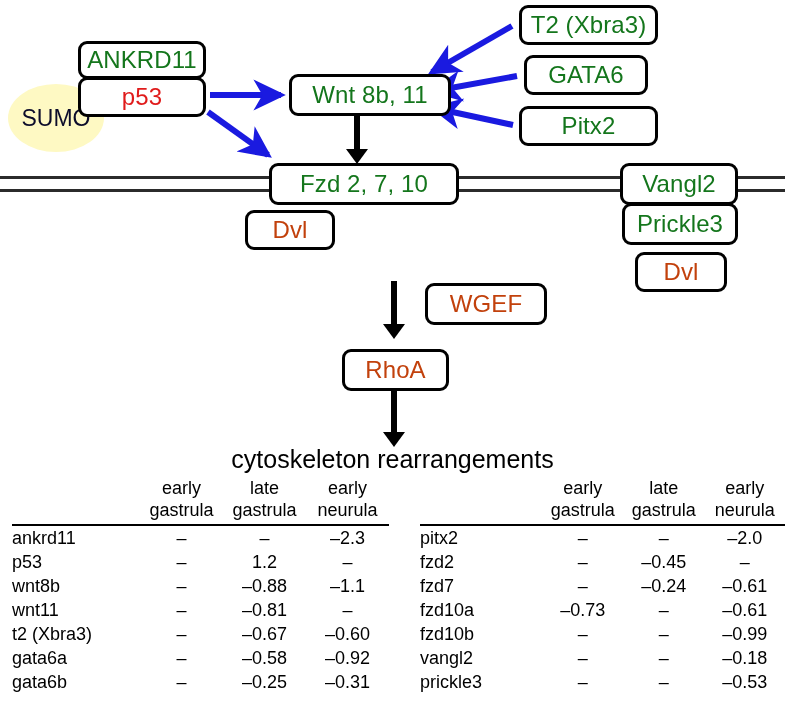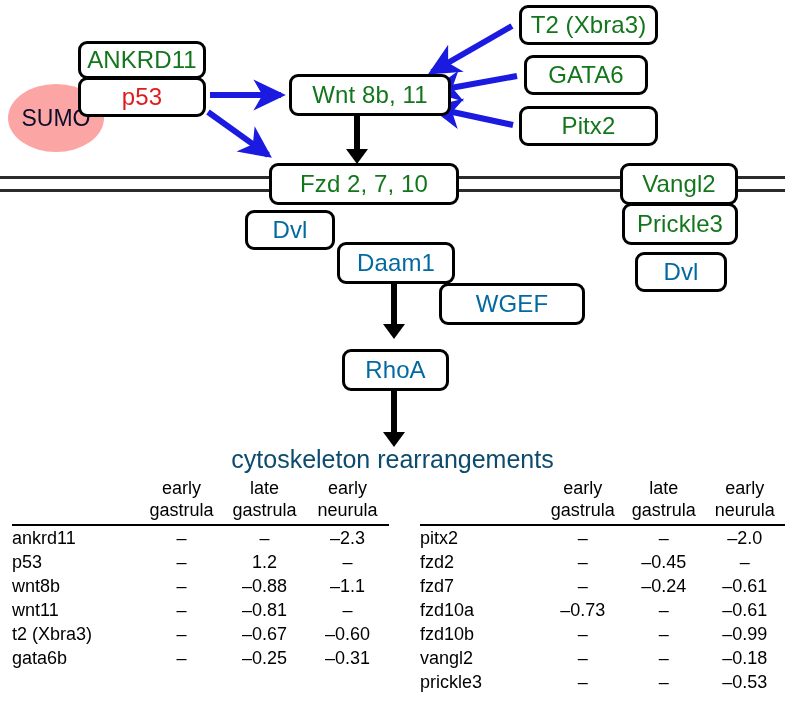--- a/index.html
+++ b/index.html
@@ -30,28 +30,28 @@
     display: flex;
     align-items: center;
     justify-content: center;
     text-align: center;
     white-space: nowrap;
     font-size: 24px;
     line-height: 1;
     letter-spacing: .1px;
   }
   .node.green { color: #14761c; }
-  .node.black { color: #0369a1; }
+  .node.black { color: #c2410c; }
   .node.red   { color: #e01b1b; }
 
   
   .sumo {
     position: absolute;
     box-sizing: border-box;
-    background: #fca5a5;
+    background: #fef9c3;
     border-radius: 50%;
     display: flex;
     align-items: center;
     justify-content: center;
     font-size: 23px;
     color: #0d0d2b;
     white-space: nowrap;
   }
 
   
@@ -94,21 +94,21 @@
     height: 705px;
     pointer-events: none;
   }
 
   
   .cytoskeleton-caption {
     position: absolute;
     width: 100%;
     text-align: center;
     font-size: 25px;
-    color: #0c4a6e;
+    color: #000000;
     white-space: nowrap;
   }
 
   
   .data-table {
     position: absolute;
     border-collapse: collapse;
     font-size: 18px;
     color: #000000;
   }
@@ -218,25 +218,22 @@
   </div>
 
   <div class="node green" style="left:269px; top:163px; width:190px; height:42px;">
     <span>Fzd 2, 7, 10</span>
   </div>
 
   <div class="node black" style="left:245px; top:210px; width:90px; height:40px;">
     <span>Dvl</span>
   </div>
 
-  <div class="node black" style="left:337px; top:242px; width:118px; height:42px;">
-    <span>Daam1</span>
-  </div>
-
-  <div class="node black" style="left:439px; top:283px; width:146px; height:42px;">
+
+  <div class="node black" style="left:425px; top:283px; width:122px; height:42px;">
     <span>WGEF</span>
   </div>
 
   <div class="node black" style="left:342px; top:349px; width:107px; height:42px;">
     <span>RhoA</span>
   </div>
 
   <div class="node green" style="left:620px; top:163px; width:118px; height:42px;">
     <span>Vangl2</span>
   </div>
@@ -293,20 +290,26 @@
           <td class="col-value">–0.81</td>
           <td class="col-value">–</td>
         </tr>
         <tr>
           <td class="col-gene gene">t2 (Xbra3)</td>
           <td class="col-value">–</td>
           <td class="col-value">–0.67</td>
           <td class="col-value">–0.60</td>
         </tr>
         <tr>
+          <td class="col-gene gene">gata6a</td>
+          <td class="col-value">–</td>
+          <td class="col-value">–0.58</td>
+          <td class="col-value">–0.92</td>
+        </tr>
+        <tr>
           <td class="col-gene gene">gata6b</td>
           <td class="col-value">–</td>
           <td class="col-value">–0.25</td>
           <td class="col-value">–0.31</td>
         </tr>
       </tbody>
   </table>
 
   <table class="data-table" style="left:420px; top:478px;">
     <thead>

